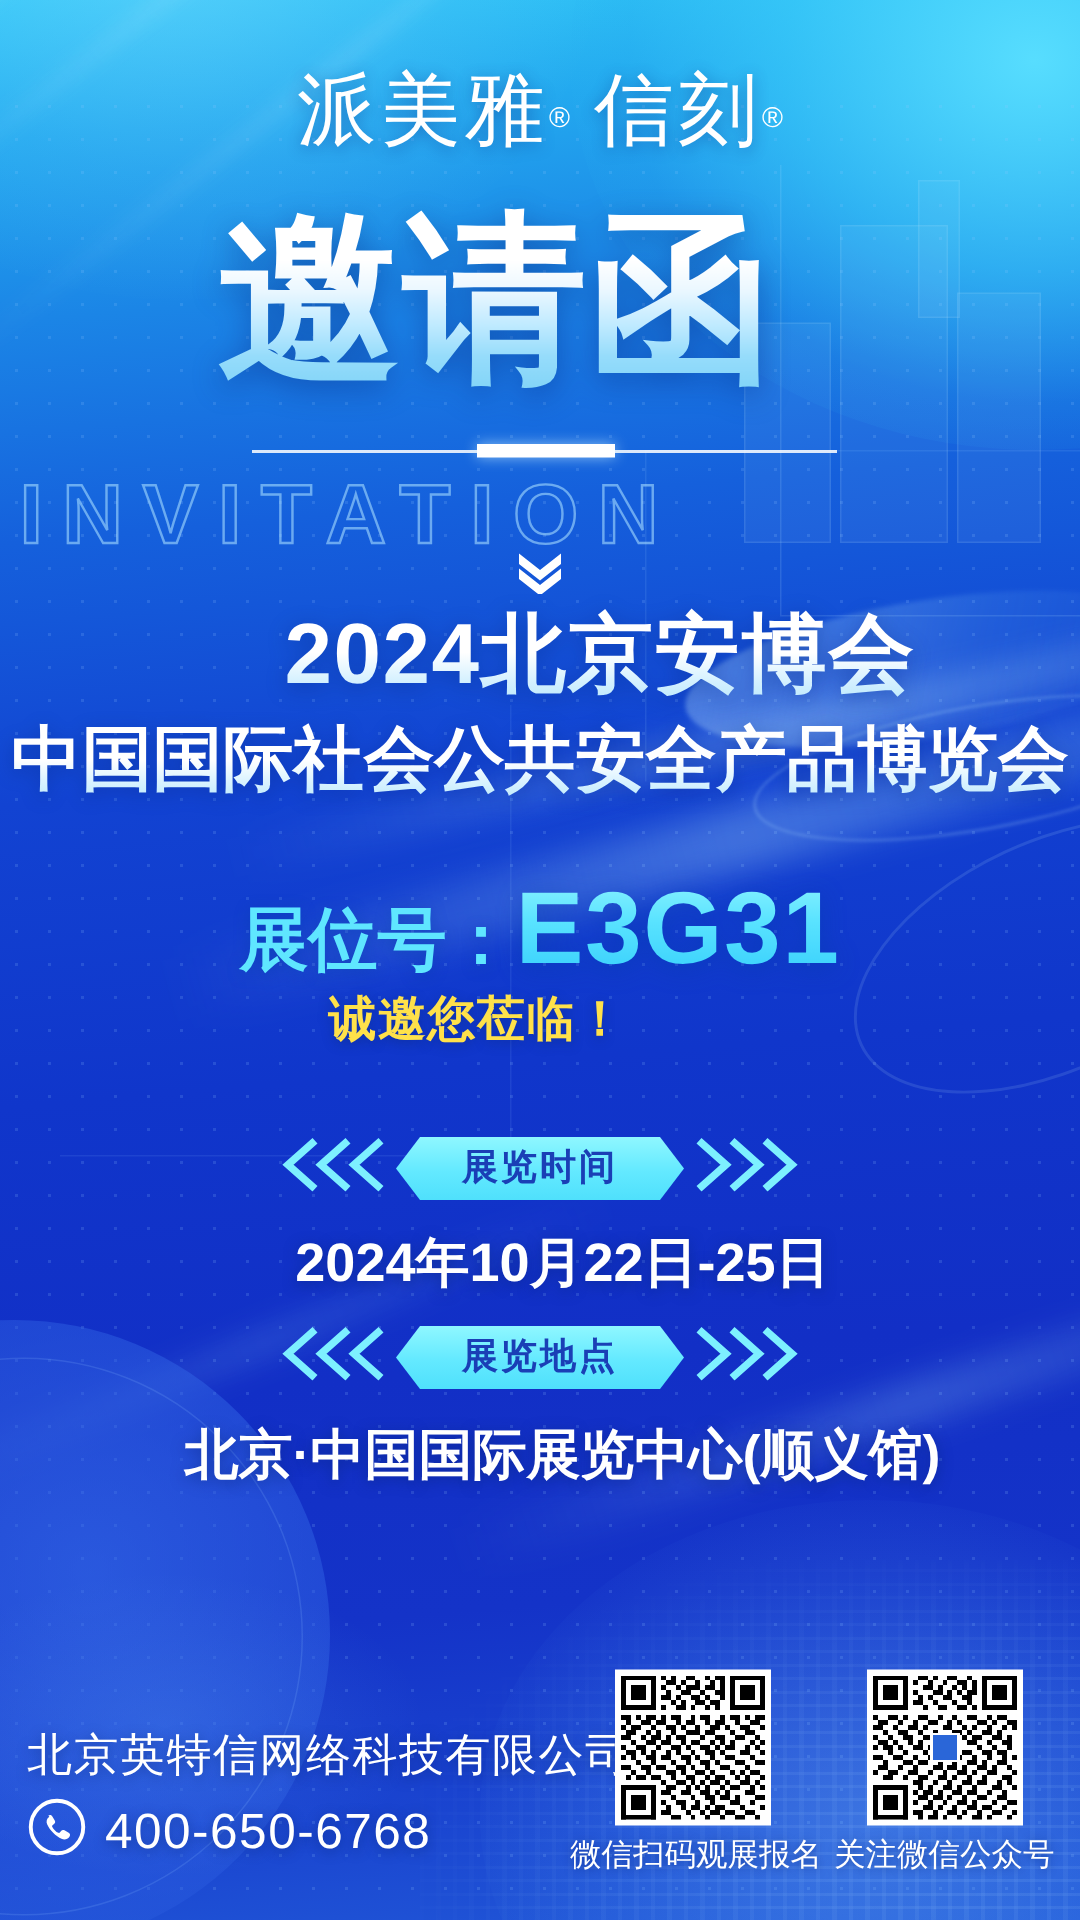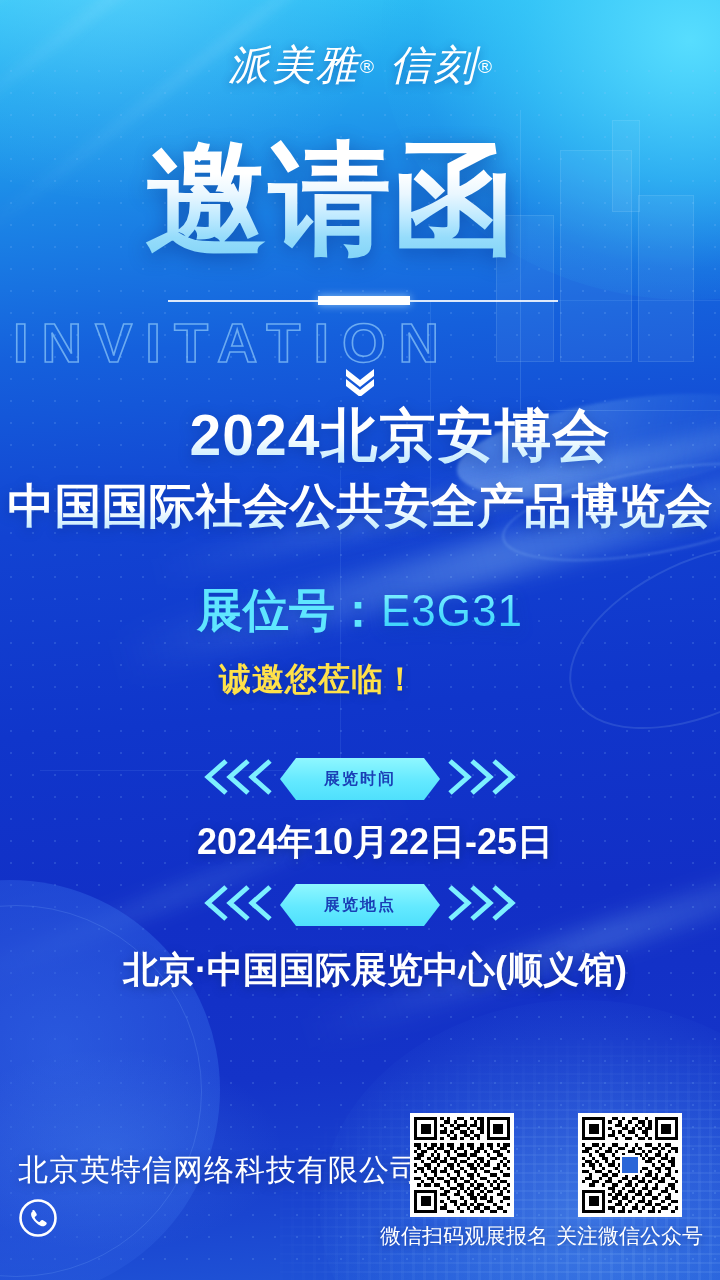--- a/index.html
+++ b/index.html
@@ -218,24 +218,23 @@
   .logo-row {
     position: absolute;
     left: 0; top: 38px;
     width: 720px;
     text-align: center;
     color: #ffffff;
     white-space: nowrap;
   }
   .logo-main {
     font-family: "Liberation Serif", "DejaVu Serif", serif;
-    font-size: 41px;
+    font-size: 53px;
     letter-spacing: 3px;
     text-shadow: 0 2px 10px rgba(10,50,140,0.45);
-    font-style: italic;
   }
   .logo-reg {
     font-size: 19px;
     vertical-align: super;
     font-family: "Liberation Sans", sans-serif;
   }
   .logo-gap { display: inline-block; width: 16px; }
 
   
   .title-wrap {
@@ -348,22 +347,22 @@
     white-space: nowrap;
   }
   .booth-label {
     font-size: 46px;
     font-weight: bold;
     color: #5fe6ff;
     font-family: "Liberation Sans", "DejaVu Sans", sans-serif;
     text-shadow: 0 2px 10px rgba(0,60,160,0.4);
   }
   .booth-value {
-    font-size: 44px;
-    font-weight: normal;
+    font-size: 68px;
+    font-weight: bold;
     font-family: "Liberation Sans", "DejaVu Sans", sans-serif;
     background: linear-gradient(180deg, #8ff4ff 0%, #58e2ff 45%, #34cdfb 100%);
     -webkit-background-clip: text;
     background-clip: text;
     color: transparent;
     -webkit-text-fill-color: transparent;
     filter: drop-shadow(0 3px 8px rgba(0,60,160,0.40));
     letter-spacing: 1px;
   }
   .welcome {
@@ -381,21 +380,21 @@
 
   
   .badge-row { position: absolute; left: 0; width: 720px; text-align: center; }
   .badge {
     position: relative;
     display: inline-block;
     height: 42px;
     line-height: 42px;
     padding: 0 44px;
     color: #1a3fb6;
-    font-size: 16px;
+    font-size: 24px;
     font-weight: bold;
     letter-spacing: 2px;
     font-family: "Liberation Sans", "DejaVu Sans", sans-serif;
     background: linear-gradient(180deg, #8ff7ff 0%, #63e9ff 55%, #4fe0fc 100%);
     clip-path: polygon(16px 0, calc(100% - 16px) 0, 100% 50%, calc(100% - 16px) 100%, 16px 100%, 0 50%);
   }
   .chevs {
     position: absolute;
     top: 50%;
     transform: translateY(-50%);
@@ -574,20 +573,21 @@
 
     <div class="company">北京英特信网络科技有限公司</div>
 
     <div class="phone-row">
       <span>
         <svg width="40" height="40" viewBox="0 0 40 40" aria-hidden="true">
           <circle cx="20" cy="20" r="17.5" fill="none" stroke="#ffffff" stroke-width="2.6"></circle>
           <path d="M14.2 12.4c1.0-0.7 2.0-0.5 2.6 0.5l1.7 2.8c0.5 0.9 0.3 1.7-0.5 2.3l-1.0 0.8c-0.3 0.3-0.4 0.6-0.2 1.0 0.6 1.5 2.6 3.5 4.1 4.1 0.4 0.2 0.8 0.1 1.0-0.2l0.8-1.0c0.6-0.8 1.4-1.0 2.3-0.5l2.8 1.7c1.0 0.6 1.2 1.6 0.5 2.6-1.3 1.8-3.2 2.3-5.3 1.4-3.6-1.5-8.0-5.9-9.5-9.5-0.9-2.1-0.4-4.0 1.4-5.3z" fill="#ffffff"></path>
         </svg>
       </span>
+      <span class="phone-num">400-650-6768</span>
     </div>
 
     <div class="qr qr-a">
       <svg viewBox="0 0 29 29" shape-rendering="crispEdges" aria-hidden="true">
         <rect width="29" height="29" fill="#ffffff"></rect>
         <g fill="#000000">
           <rect x="0" y="0" width="7" height="1"></rect>
             <rect x="0" y="6" width="7" height="1"></rect>
           <rect x="0" y="0" width="1" height="7"></rect>
             <rect x="6" y="0" width="1" height="7"></rect>

